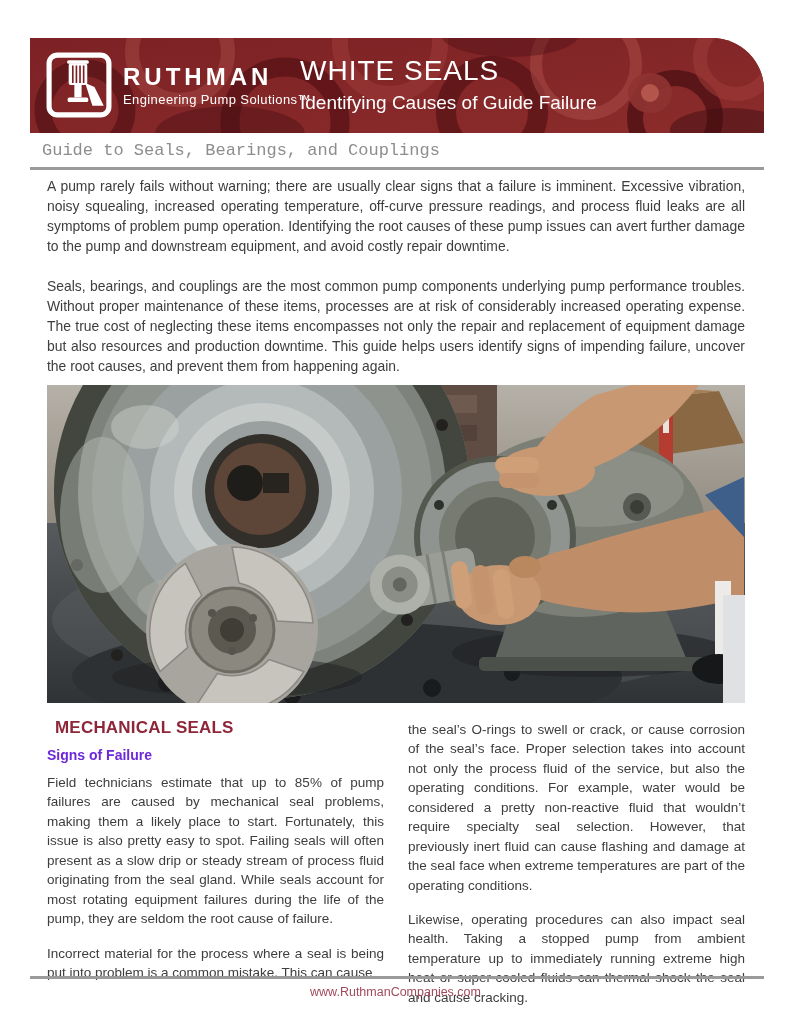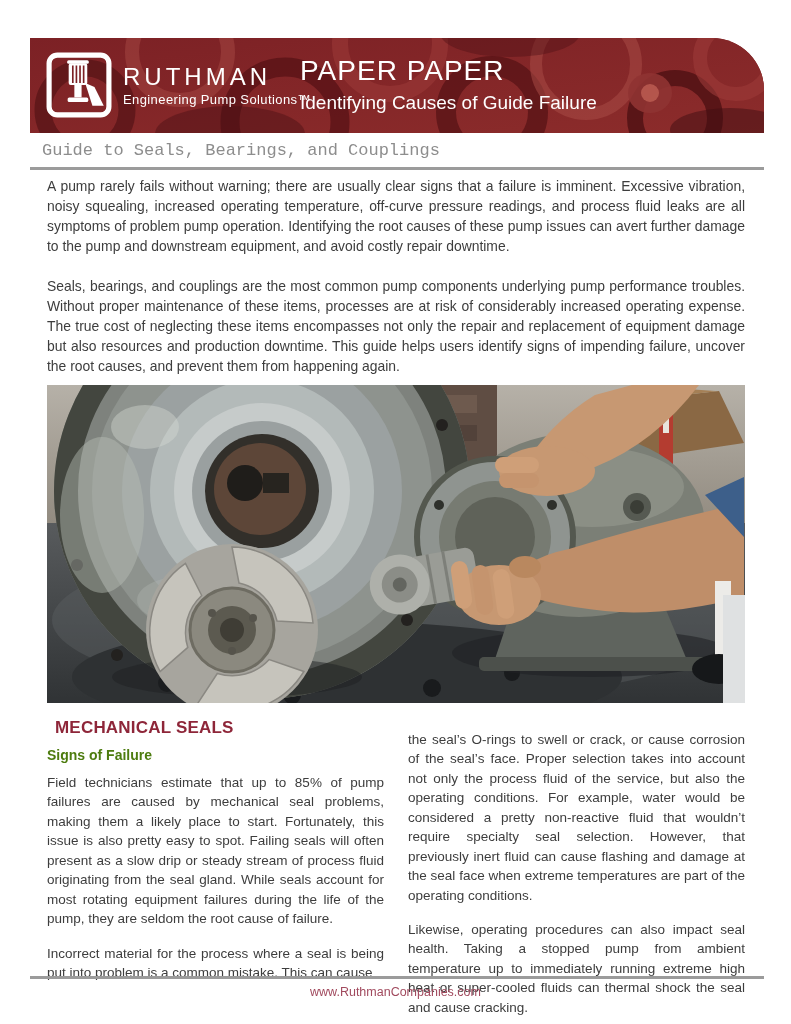--- a/index.html
+++ b/index.html
@@ -9,21 +9,21 @@
   }
   
   .banner{
     position:absolute;left:30px;top:38px;width:734px;height:95px;
     background:#7b2024;border-top-right-radius:52px;overflow:hidden;
   }
   .banner-art{position:absolute;left:0;top:0;width:100%;height:100%;}
   .logo-wrap{position:absolute;left:16px;top:14px;display:flex;align-items:center;gap:11px;}
   .logo-box{width:66px;height:66px;flex:0 0 auto;}
   .brand-stack{color:#fff;line-height:1;}
-  .brand-name{font-size:24px;font-weight:400;letter-spacing:4px;}
+  .brand-name{font-size:24px;font-weight:700;letter-spacing:4px;}
   .brand-tagline{font-size:13px;font-weight:400;letter-spacing:.4px;margin-top:4px;}
   .title-wrap{position:absolute;left:270px;top:17px;color:#fff;}
   .doc-type{font-size:28px;font-weight:500;letter-spacing:1px;line-height:1.15;}
   .doc-subtitle{font-size:19px;font-weight:400;margin-top:5px;}
   
   .guide-line{position:absolute;left:42px;top:141px;font-size:17px;color:#8d8d8d;font-family:Liberation Mono, monospace;}
   .rule{position:absolute;left:30px;width:734px;height:3px;background:#9b9b9b;}
   .rule-top{top:167px;}
   .rule-bottom{top:976px;}
   
@@ -31,23 +31,23 @@
   .intro p{
     margin:0 0 19px 0;font-size:13.9px;line-height:1.45;color:#3d3d3d;
     text-align:justify;
   }
   
   .photo{position:absolute;left:47px;top:385px;width:698px;height:318px;overflow:hidden;}
   
   .columns{position:absolute;left:47px;top:718px;width:698px;display:flex;gap:24px;}
   .col{width:337px;}
   .sec-heading{margin:0 0 9px 8px;font-size:17px;font-weight:700;color:#8e2639;letter-spacing:.2px;}
-  .sec-subheading{margin:0 0 10px 0;font-size:14px;font-weight:700;color:#4d7c0f;}
+  .sec-subheading{margin:0 0 10px 0;font-size:14px;font-weight:700;color:#6d28d9;}
   .col p{margin:0 0 15px 0;font-size:13.5px;line-height:1.44;color:#3d3d3d;text-align:justify;}
-  .col-right p:first-child{margin-top:12px;}
+  .col-right p:first-child{margin-top:2px;}
   
   .footer-url{
     position:absolute;left:0;top:985px;width:791px;text-align:center;
     font-size:12.5px;color:#a14a5e;text-decoration:none;display:block;
   }
 </style>
 </head>
 <body>
 
 <div class="page">
@@ -89,21 +89,21 @@
         <rect x="21" y="44" width="20" height="4.5" rx="1.5" fill="#ffffff"></rect>
         <polygon points="38,30 47,34 56,52 45,52" fill="#ffffff"></polygon>
       </svg>
       <div class="brand-stack">
         <div class="brand-name">RUTHMAN</div>
         <div class="brand-tagline">Engineering Pump Solutions™</div>
       </div>
     </div>
 
     <div class="title-wrap">
-      <div class="doc-type">PAPER PAPER</div>
+      <div class="doc-type">WHITE SEALS</div>
       <div class="doc-subtitle">Identifying Causes of Guide Failure</div>
     </div>
   </div>
 
   <div class="guide-line">Guide to Seals, Bearings, and Couplings</div>
   <div class="rule rule-top"></div>
 
   <div class="intro">
     <p>A pump rarely fails without warning; there are usually clear signs that a failure is imminent. Excessive vibration, noisy squealing, increased operating temperature, off-curve pressure readings, and process fluid leaks are all symptoms of problem pump operation. Identifying the root causes of these pump issues can avert further damage to the pump and downstream equipment, and avoid costly repair downtime.</p>
     <p>Seals, bearings, and couplings are the most common pump components underlying pump performance troubles. Without proper maintenance of these items, processes are at risk of considerably increased operating expense. The true cost of neglecting these items encompasses not only the repair and replacement of equipment damage but also resources and production downtime. This guide helps users identify signs of impending failure, uncover the root causes, and prevent them from happening again.</p>

